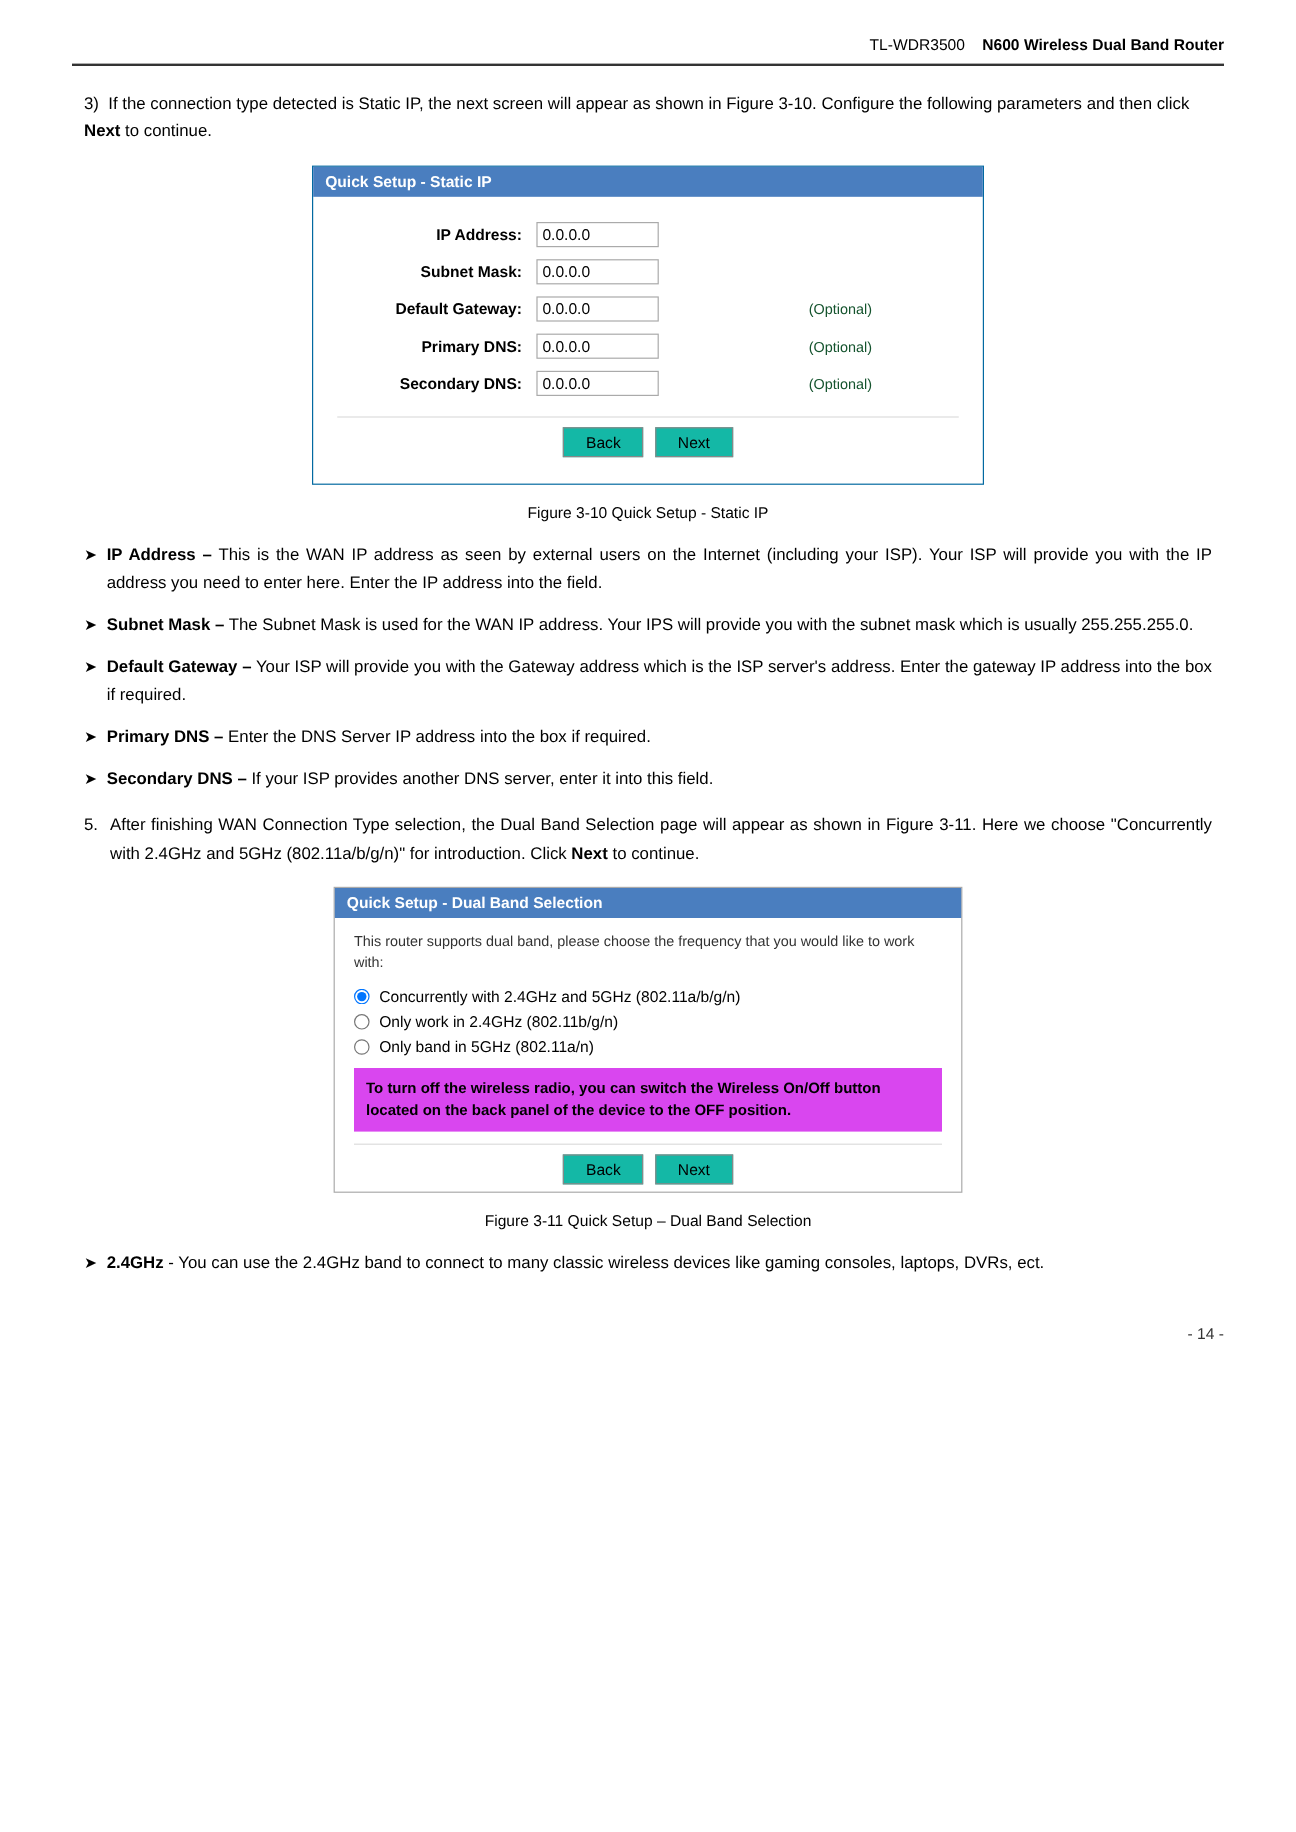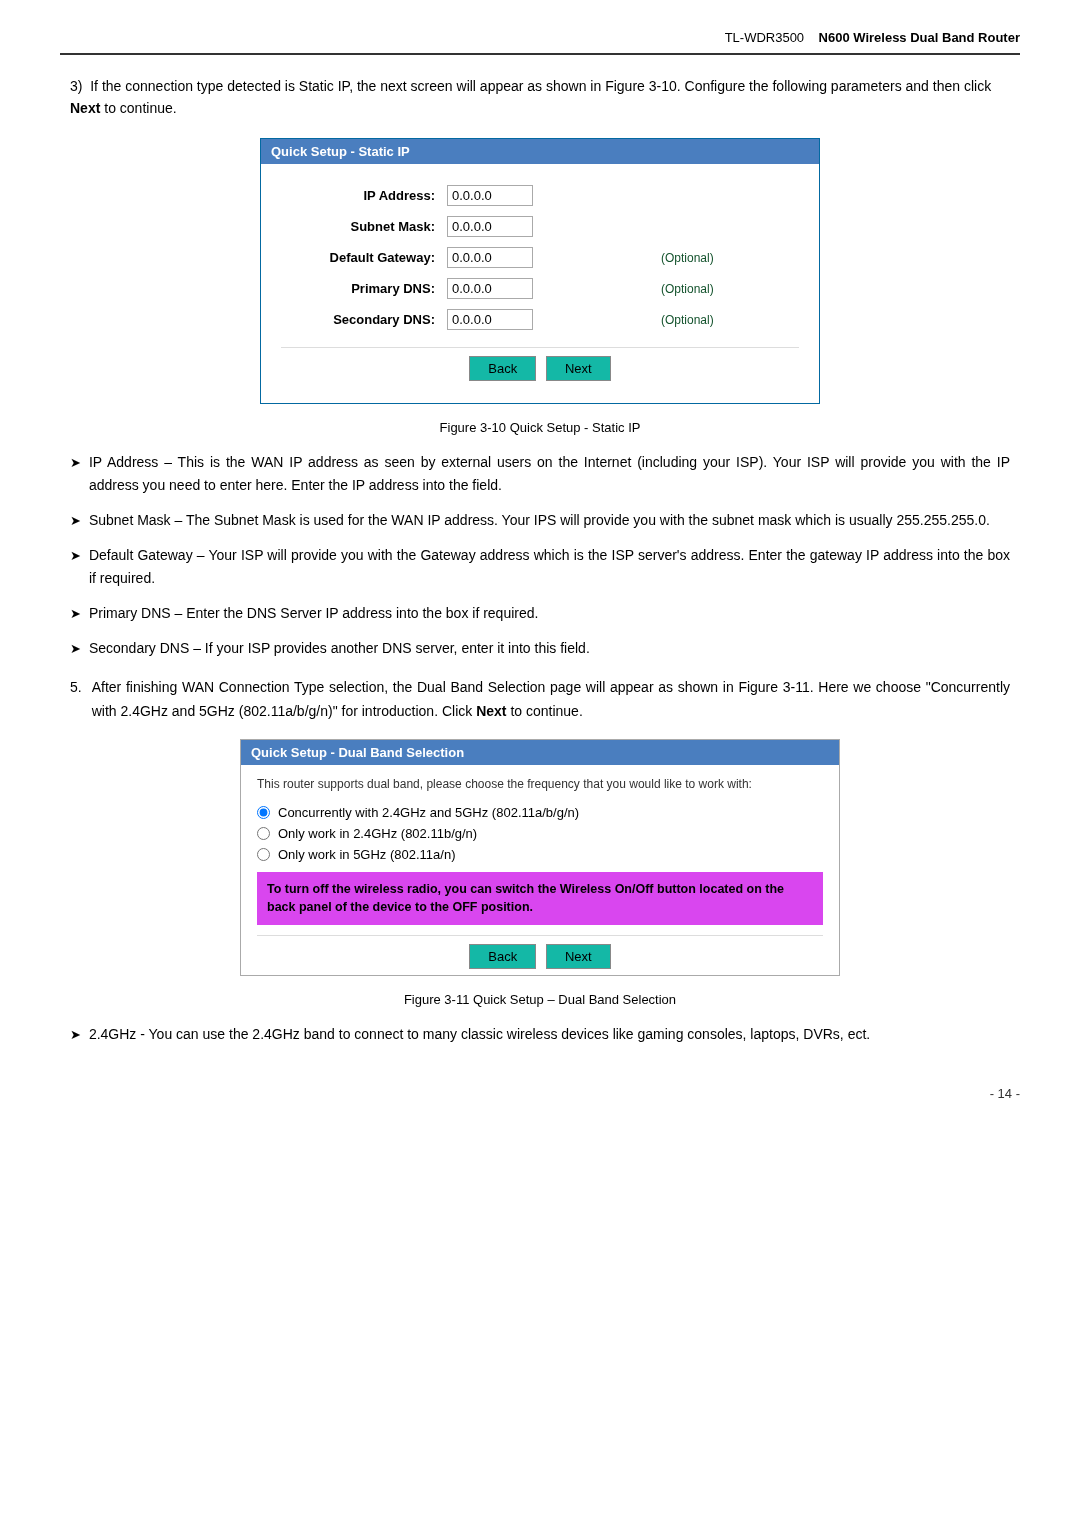--- a/index.html
+++ b/index.html
@@ -58,21 +58,21 @@
       padding: 5px 6px;
       vertical-align: middle;
     }
     .form-table .label-cell {
       text-align: right;
       font-weight: bold;
       width: 160px;
       font-size: 13px;
     }
     .form-table input[type="text"] {
-      width: 86px;
+      width: 102px;
       border: 1px solid #aaa;
       padding: 2px 4px;
       font-size: 13px;
     }
     .optional-text {
       color: #14532d;
       font-size: 12px;
       margin-left: 6px;
     }
     .button-row {
@@ -110,39 +110,39 @@
       font-size: 13px;
       margin-right: 8px;
       margin-top: 1px;
       flex-shrink: 0;
     }
     .bullet-text {
       flex: 1;
       text-align: justify;
     }
     .bold-term {
-      font-weight: normal;
+      font-weight: bold;
     }
     
     .numbered-section {
       display: flex;
       align-items: flex-start;
       margin-bottom: 14px;
       line-height: 1.65;
     }
     .numbered-section .num {
       margin-right: 10px;
       flex-shrink: 0;
       font-weight: normal;
     }
     
     .dual-band-box {
       border: 1px solid #aaa;
       margin: 16px auto;
-      width: 600px;
+      width: 524px;
       font-size: 13px;
     }
     .dual-band-title {
       background: #4a7ebf;
       color: #fff;
       font-weight: bold;
       padding: 5px 10px;
       font-size: 13px;
     }
     .dual-band-body {
@@ -307,21 +307,21 @@
       <div class="radio-option">
         <input type="radio" name="band" checked="" style="">
         <span>Concurrently with 2.4GHz and 5GHz (802.11a/b/g/n)</span>
       </div>
       <div class="radio-option">
         <input type="radio" name="band" style="">
         <span>Only work in 2.4GHz (802.11b/g/n)</span>
       </div>
       <div class="radio-option">
         <input type="radio" name="band" style="">
-        <span>Only work in 5GHz (802.11a/n)</span>
+        <span>Only band in 5GHz (802.11a/n)</span>
       </div>
 
       <div class="warning-box">
         <span>To turn off the wireless radio, you can switch the Wireless On/Off button located on the back panel of the device to the OFF position.</span>
       </div>
 
       <div class="button-row">
         <button class="btn">Back</button>
         <button class="btn">Next</button>
       </div>

